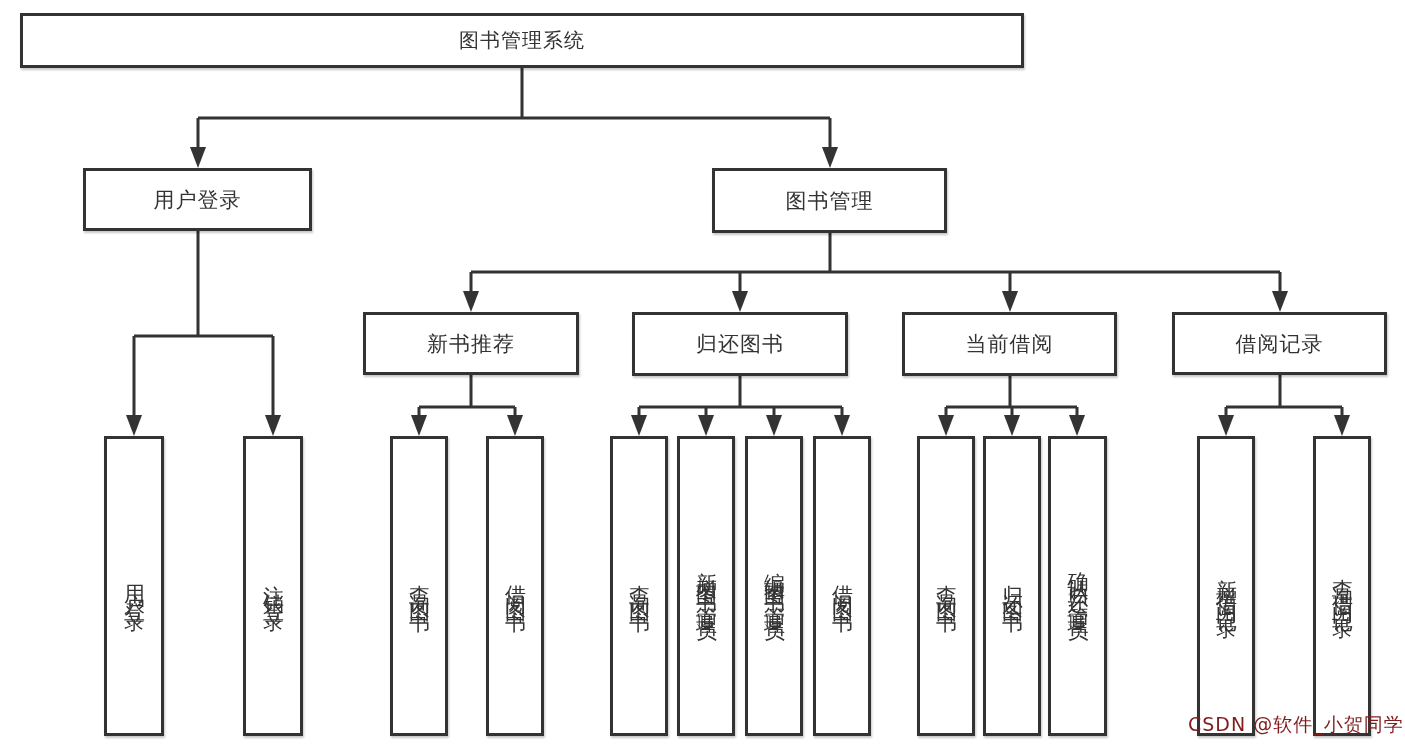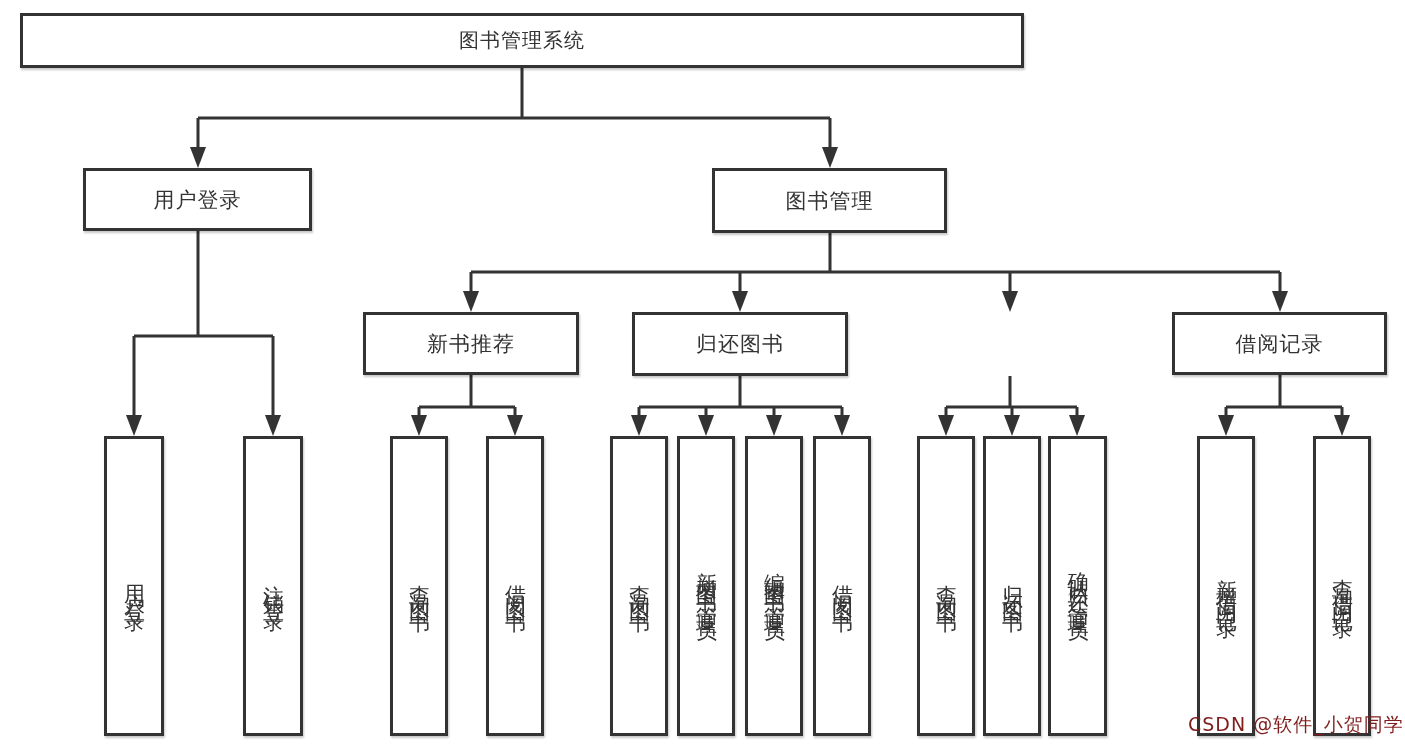--- a/index.html
+++ b/index.html
@@ -89,20 +89,21 @@
       <polygon points="1218,415 1234,415 1226,436"></polygon>
       <polygon points="1334,415 1350,415 1342,436"></polygon>
     </g>
   </svg>
 
   <div class="hbox" id="n-root">图书管理系统</div>
   <div class="hbox" id="n-user-login">用户登录</div>
   <div class="hbox" id="n-book-mgmt">图书管理</div>
   <div class="hbox" id="n-nbr">新书推荐</div>
   <div class="hbox" id="n-bb">归还图书</div>
+  <div class="hbox" id="n-cb">当前借阅</div>
   <div class="hbox" id="n-br">借阅记录</div>
 
   <div class="vbox" id="l-ul-login">用户登录</div>
   <div class="vbox" id="l-ul-logout">注销登录</div>
   <div class="vbox" id="l-nbr-query">查询图书</div>
   <div class="vbox" id="l-nbr-borrow">借阅图书</div>
   <div class="vbox" id="l-bb-query">查询图书</div>
   <div class="vbox" id="l-bb-add">新增图书（管理员）</div>
   <div class="vbox" id="l-bb-edit">编辑图书（管理员）</div>
   <div class="vbox" id="l-bb-borrow">借阅图书</div>

